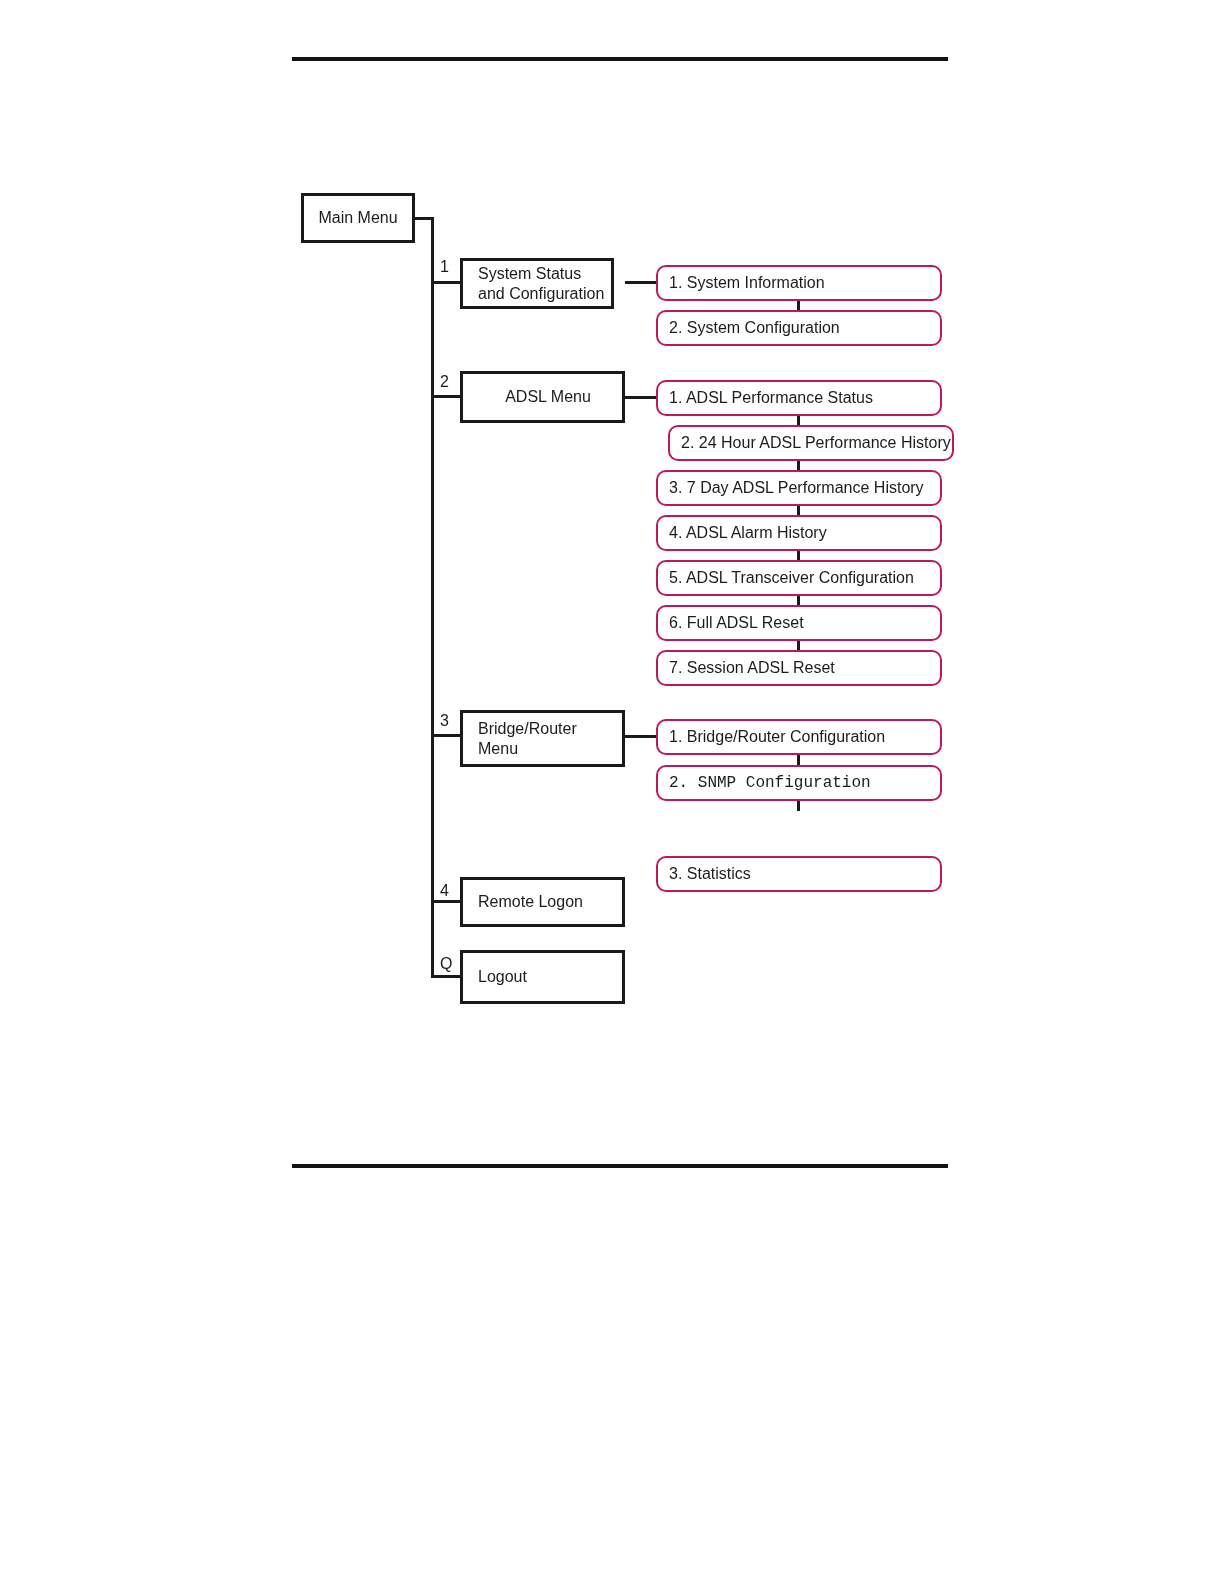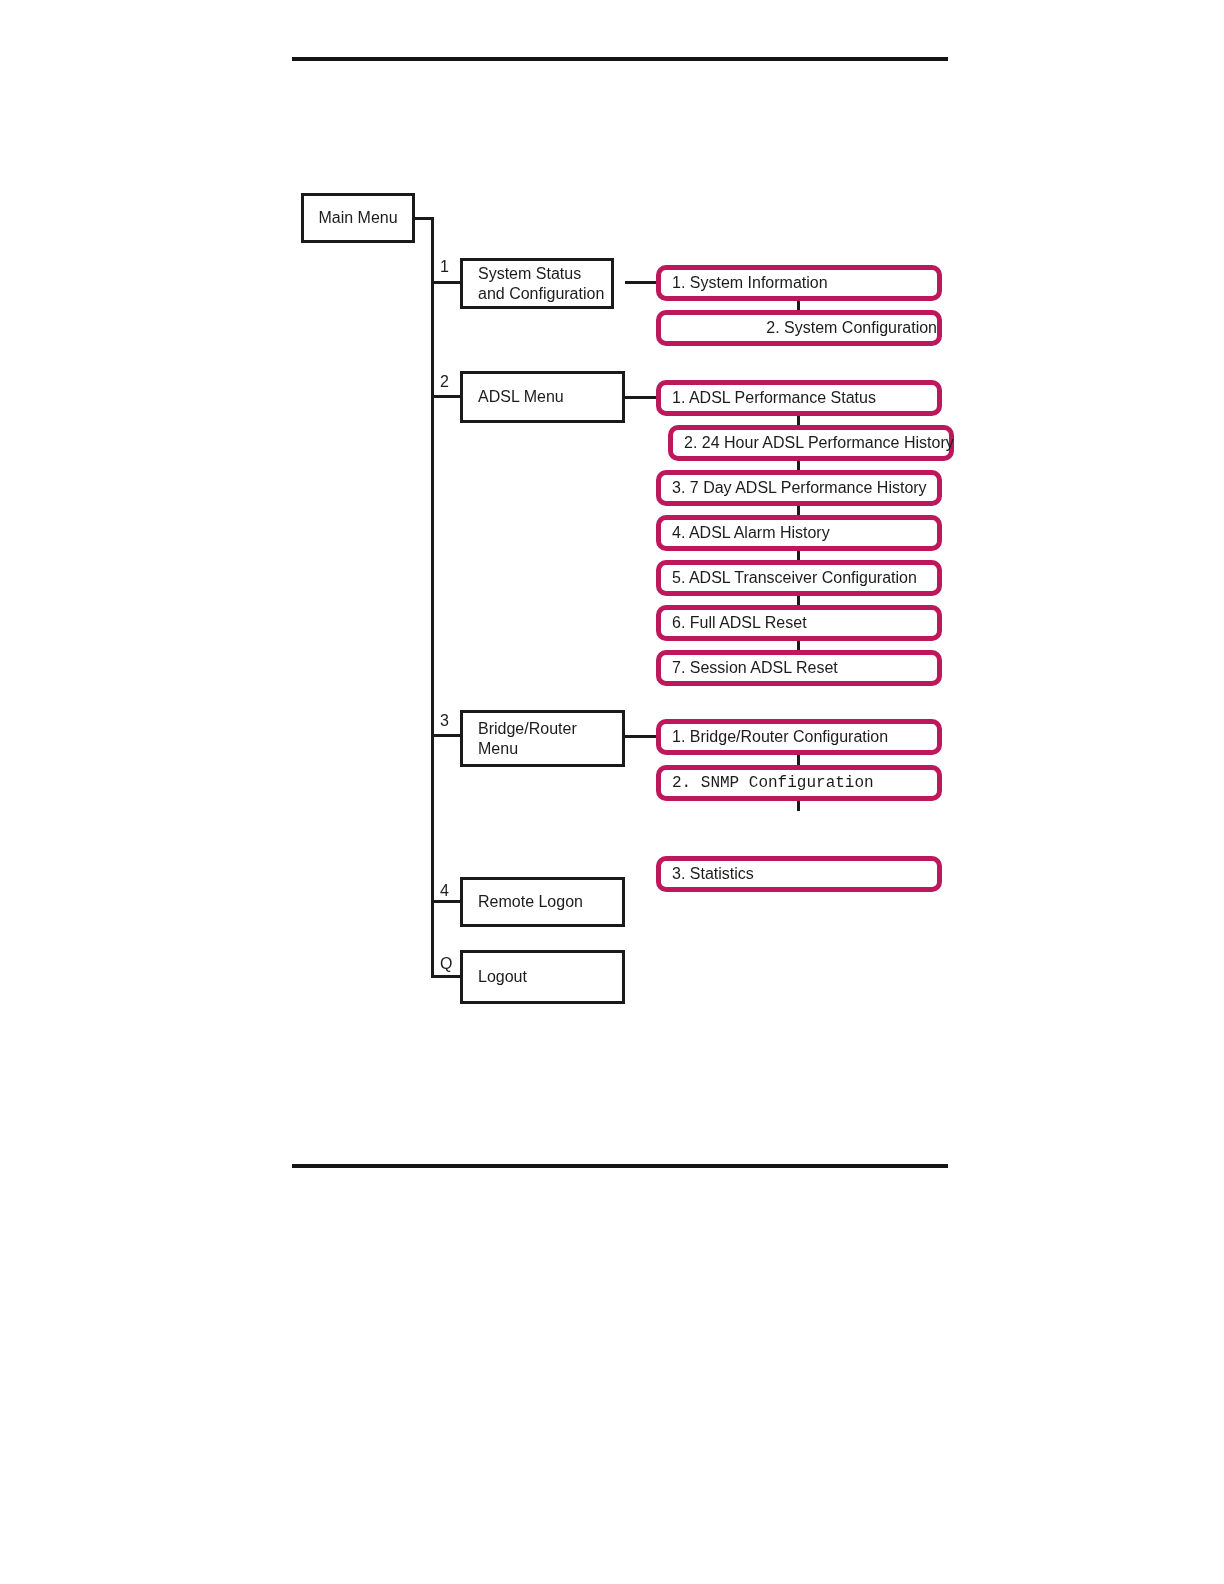--- a/index.html
+++ b/index.html
@@ -17,21 +17,21 @@
   .vline{background:#1a1a1a;width:3px;}
   .sqbox{
     border:3px solid #1a1a1a;background:#fff;
     display:flex;flex-direction:column;justify-content:center;
     font-size:16px;line-height:20px;color:#1c1c1c;
     box-sizing:border-box;
   }
   .sqbox.pad{padding-left:15px;padding-right:4px;}
   .sqbox.center{align-items:center;text-align:center;}
   .rbox{
-    border:5px solid #be185d;border-radius:10px;background:#fff;
+    border:2px solid #be185d;border-radius:10px;background:#fff;
     display:flex;align-items:center;
     padding-left:11px;font-size:16px;color:#1c1c1c;
     white-space:nowrap;box-sizing:border-box;
     width:286px;height:36px;left:656px;
   }
   .key{font-size:16px;color:#1c1c1c;line-height:18px;}
 </style>
 </head>
 <body>
 
@@ -51,27 +51,27 @@
   <div class="abs key" style="left:440px;top:258px;">1</div>
   <div class="abs sqbox pad" style="left:460px;top:258px;width:154px;height:51px;">
     <span>System Status and Configuration</span>
   </div>
   <div class="abs hline" style="left:625px;top:281px;width:31px;"></div>
 
   <div class="abs rbox" style="top:265px;">
     <span>1. System Information</span>
   </div>
   <div class="abs vline" style="left:797px;top:301px;height:9px;"></div>
-  <div class="abs rbox" style="top:310px;justify-content:flex-end;">
+  <div class="abs rbox" style="top:310px;">
     <span>2. System Configuration</span>
   </div>
 
   <div class="abs hline" style="left:431px;top:395px;width:29px;"></div>
   <div class="abs key" style="left:440px;top:373px;">2</div>
-  <div class="abs sqbox pad" style="left:460px;top:371px;width:165px;height:52px;">
+  <div class="abs sqbox pad" style="left:460px;top:371px;width:165px;height:52px;text-align:center;">
     <span>ADSL Menu</span>
   </div>
   <div class="abs hline" style="left:625px;top:396px;width:31px;"></div>
 
   <div class="abs rbox" style="top:380px;">
     <span>1. ADSL Performance Status</span>
   </div>
   <div class="abs vline" style="left:797px;top:416px;height:9px;"></div>
   <div class="abs rbox" style="top:425px;margin-left:12px;">
     <span>2. 24 Hour ADSL Performance History</span>

